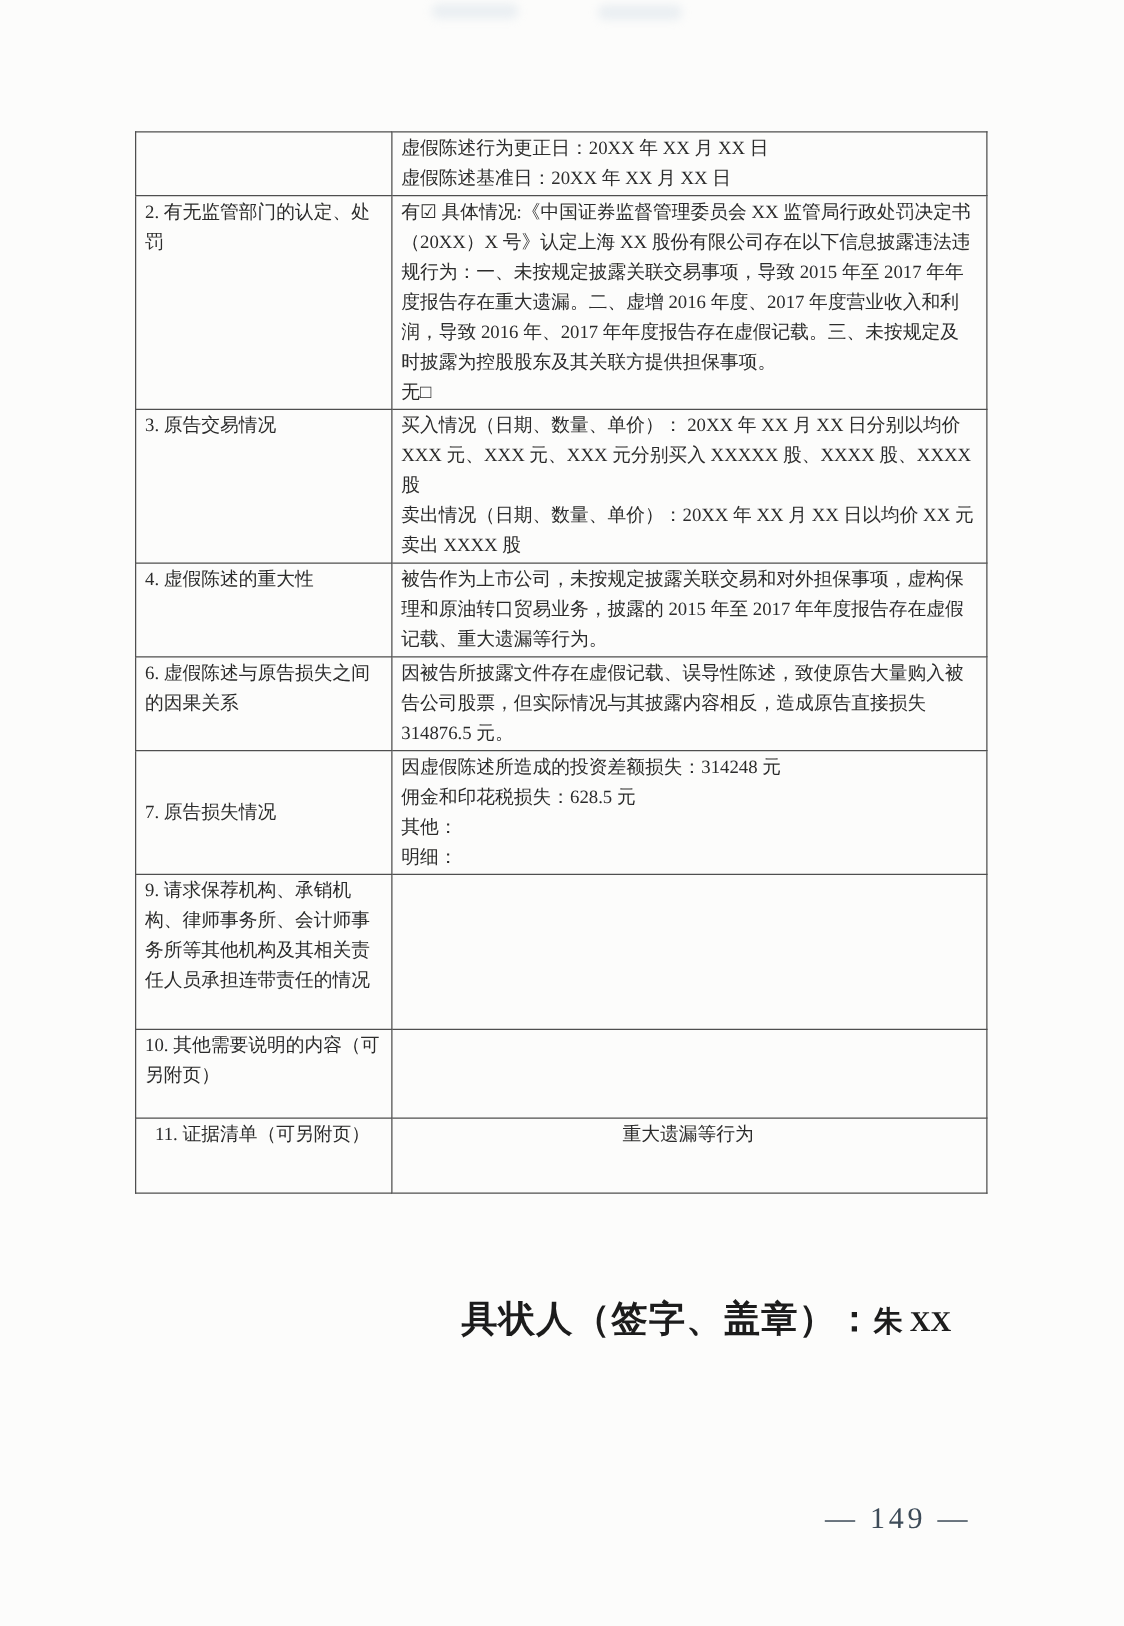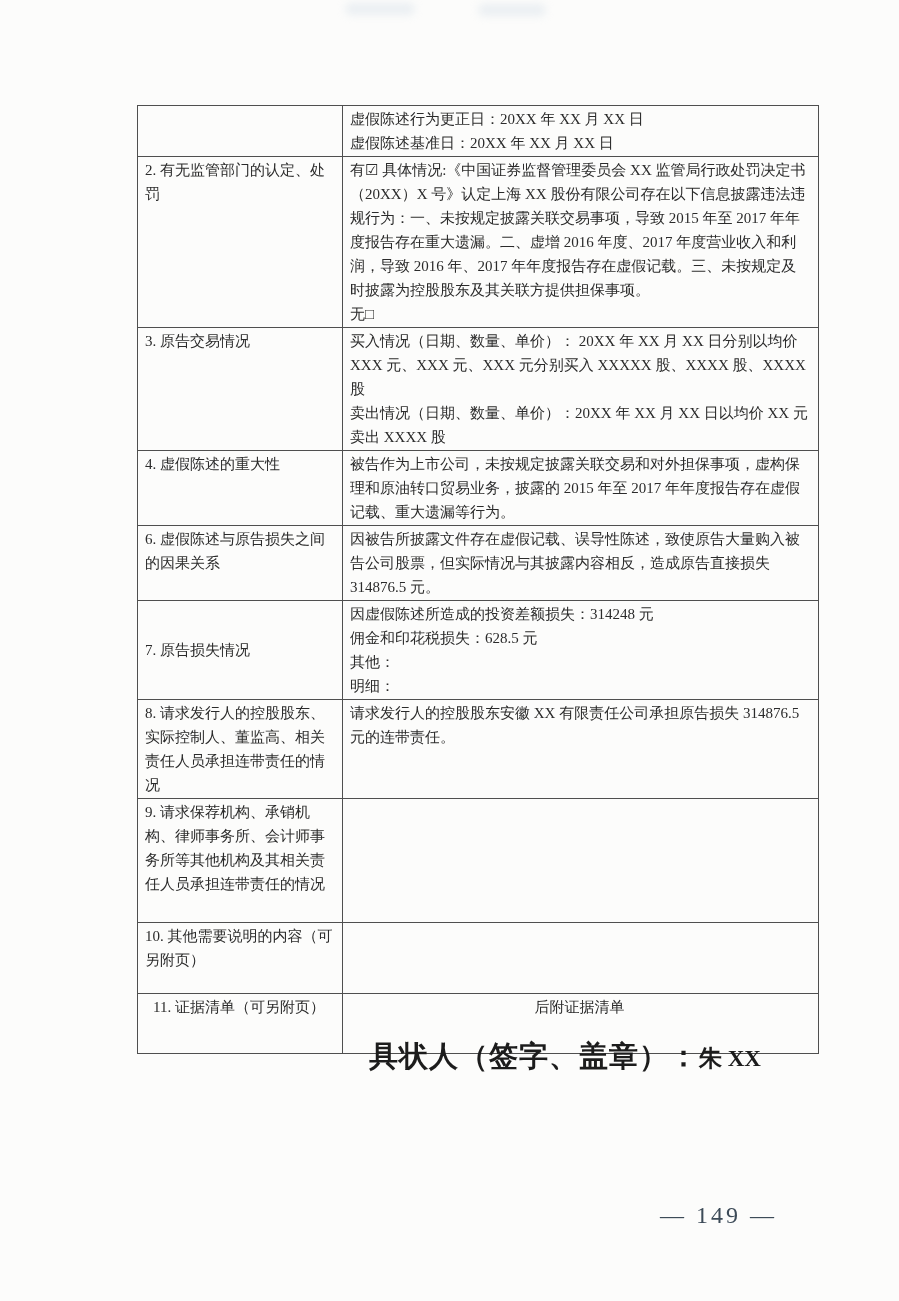--- a/index.html
+++ b/index.html
@@ -28,21 +28,21 @@
   }
   table.claim-table td {
     border: 1px solid #4f4f4f;
     vertical-align: top;
     font-size: 15px;
     line-height: 24px;
     padding: 1px 9px 1px 7px;
     white-space: pre-line;
     overflow: hidden;
   }
-  table.claim-table { border: 1.5px solid #444; margin-left: 29px; }
+  table.claim-table { border: 1.5px solid #444; }
   td.label-cell { width: 205px; }
   td.content-cell { width: 476px; }
   tr.vcenter td.label-cell { vertical-align: middle; }
 
   .signature {
     position: absolute; left: 230px; top: 1032px; width: 670px;
     text-align: center;
     font-weight: bold;
     color: #1c1c1c;
   }
@@ -100,38 +100,34 @@
     </tr>
 
     <tr class="vcenter" style="height: 95px;">
       <td class="label-cell">7. 原告损失情况</td>
       <td class="content-cell">因虚假陈述所造成的投资差额损失：314248 元
 佣金和印花税损失：628.5 元
 其他：
 明细：</td>
     </tr>
 
-    <tr style="height: 71px;">
-      <td class="label-cell">8. 请求发行人的控股股东、实际控制人、董监高、相关责任人员承担连带责任的情况</td>
-      <td class="content-cell">请求发行人的控股股东安徽 XX 有限责任公司承担原告损失 314876.5 元的连带责任。</td>
-    </tr>
 
     <tr style="height: 124px;">
       <td class="label-cell">9. 请求保荐机构、承销机构、律师事务所、会计师事务所等其他机构及其相关责任人员承担连带责任的情况</td>
       <td class="content-cell"></td>
     </tr>
 
     <tr style="height: 71px;">
       <td class="label-cell">10. 其他需要说明的内容（可另附页）</td>
       <td class="content-cell"></td>
     </tr>
 
     <tr style="height: 60px; text-align: center;">
       <td class="label-cell">11. 证据清单（可另附页）</td>
-      <td class="content-cell">后附证据清单</td>
+      <td class="content-cell">重大遗漏等行为</td>
     </tr>
   </tbody>
   </table>
 
   <div class="signature">
     <div class="sig-line1"><span>具状人（签字、盖章）：</span><span class="sig-name">朱 XX</span></div>
   </div>
 
   <div class="page-number">— 149 —</div>
 

